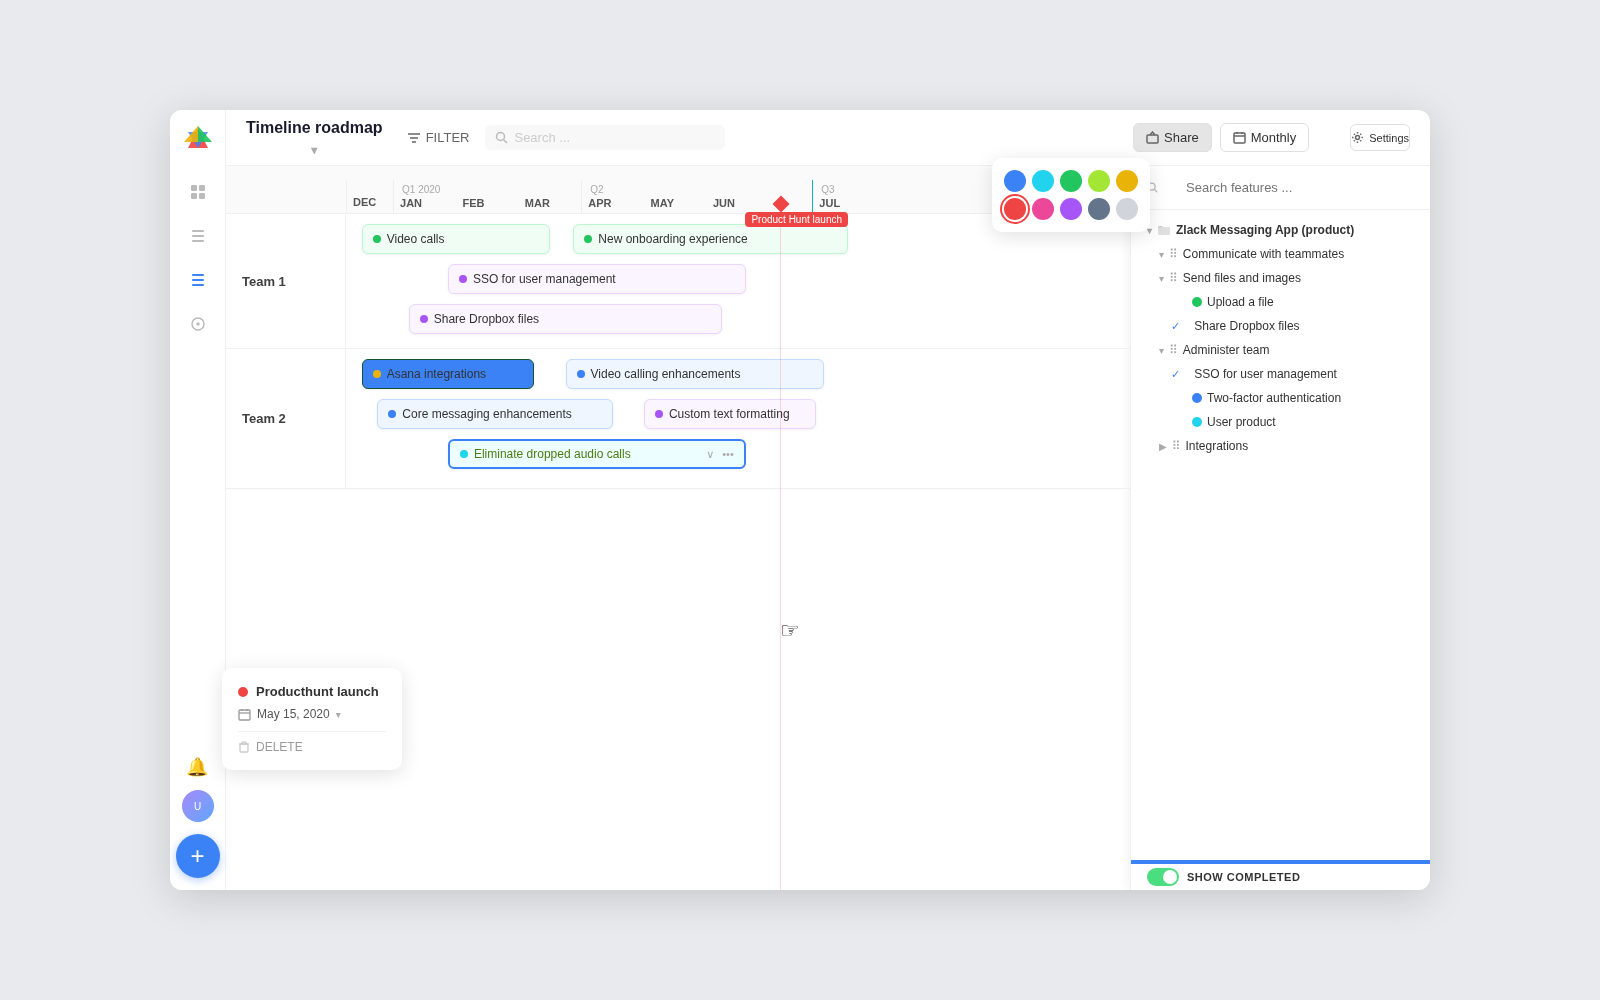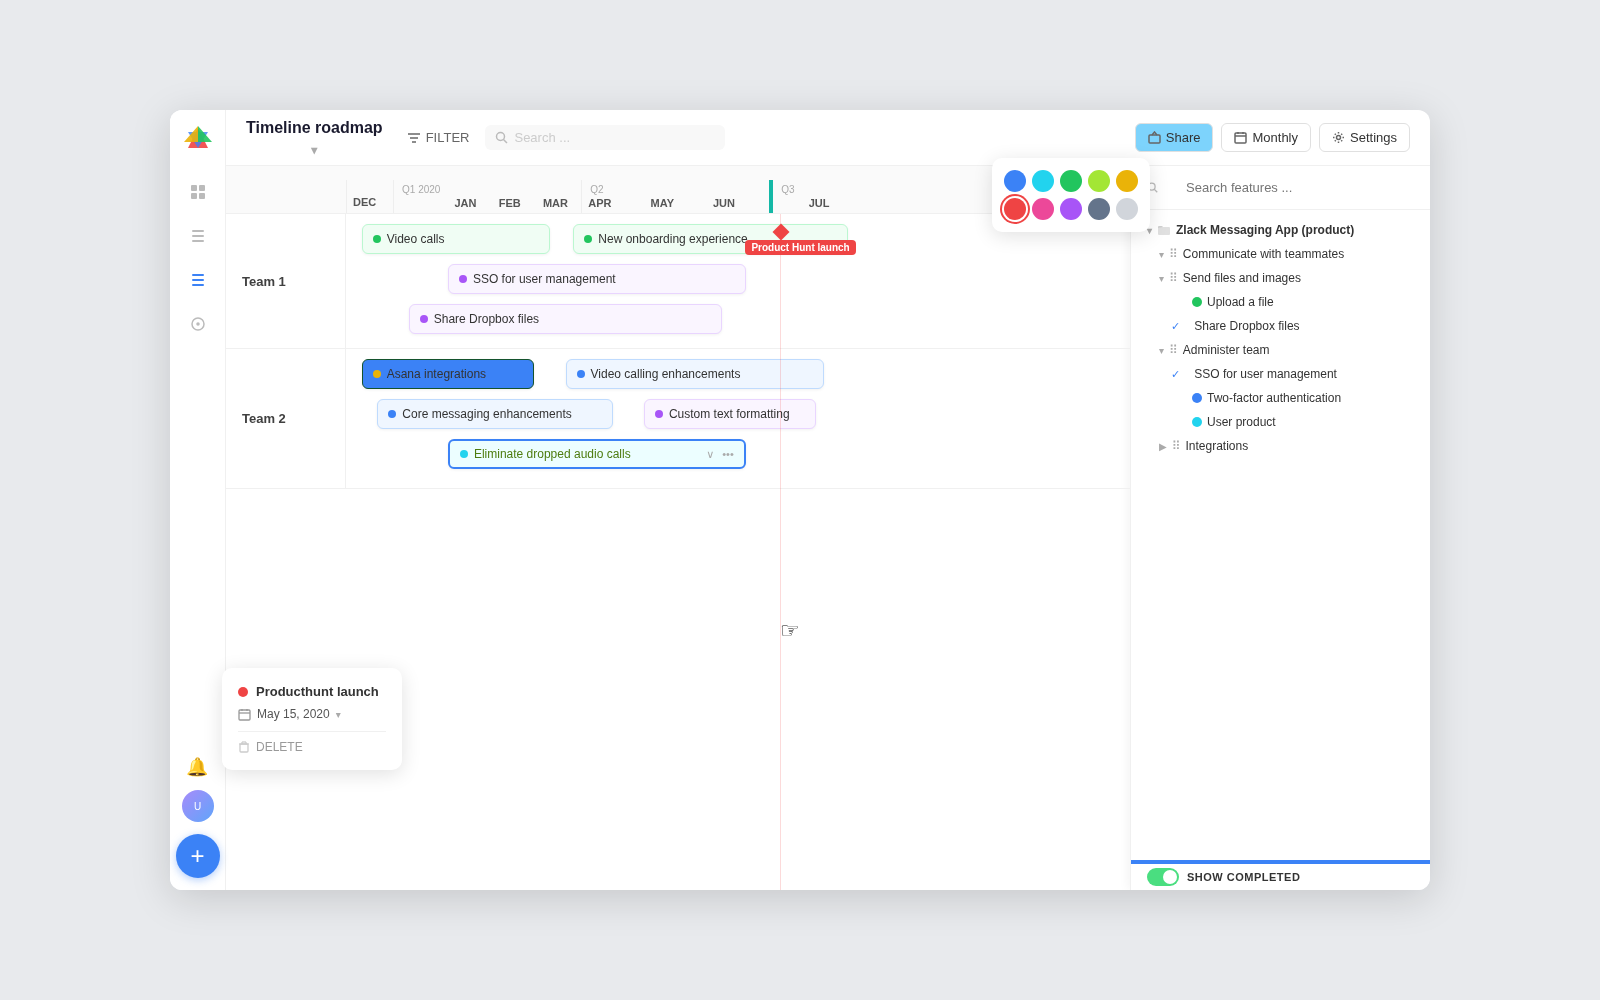--- a/index.html
+++ b/index.html
@@ -141,45 +141,46 @@
     .btn-share {
       display: flex;
       align-items: center;
       gap: 5px;
       border: 1px solid #e0e0e0;
       border-radius: 6px;
       padding: 6px 12px;
       font-size: 13px;
       color: #333;
       cursor: pointer;
-      background: #7dd3fc;
+      background: #e5e5e5;
     }
     .btn-monthly {
       display: flex;
       align-items: center;
       gap: 5px;
       border: 1px solid #e0e0e0;
       border-radius: 6px;
       padding: 6px 12px;
       font-size: 13px;
       color: #333;
       cursor: pointer;
       background: #fff;
     }
     .btn-settings {
       display: flex;
       align-items: center;
       gap: 5px;
       border: 1px solid #e0e0e0;
       border-radius: 6px;
-      padding: 6px 12px;
-      font-size: 13px;
+      padding: 6px 0;
+      font-size: 11px;
       color: #333;
       cursor: pointer;
       background: #fff;
+      margin-left: 33px;
     }
 
     
     .timeline-container {
       flex: 1;
       overflow: hidden;
       position: relative;
     }
     .timeline-header {
       display: flex;
@@ -523,49 +524,49 @@
 
       <div class="timeline-container">
 
         <div class="timeline-header">
           <div class="timeline-header-inner">
 
             <div style="width:6%; border-left:1px solid #eee; display:flex; align-items:flex-end; padding-bottom:5px;">
               <span style="font-size:11px;color:#555;font-weight:600;padding-left:6px;">DEC</span>
             </div>
 
-            <div style="width:24%; display:flex; flex-direction:row; border-left:1px solid #eee;">
+            <div style="width:24%; display:flex; flex-direction:column; border-left:1px solid #eee;">
               <span style="font-size:10px;color:#aaa;padding:4px 8px 0;">Q1 2020</span>
               <div style="display:flex; flex:1; align-items:flex-end;">
                 <span style="flex:1;font-size:11px;color:#555;font-weight:600;padding:2px 6px 4px;">JAN</span>
                 <span style="flex:1;font-size:11px;color:#555;font-weight:600;padding:2px 6px 4px;">FEB</span>
                 <span style="flex:1;font-size:11px;color:#555;font-weight:600;padding:2px 6px 4px;">MAR</span>
               </div>
             </div>
 
             <div style="width:24%; display:flex; flex-direction:column; border-left:1px solid #eee;">
               <span style="font-size:10px;color:#aaa;padding:4px 8px 0;">Q2</span>
               <div style="display:flex; flex:1; align-items:flex-end;">
                 <span style="flex:1;font-size:11px;color:#555;font-weight:600;padding:2px 6px 4px;">APR</span>
                 <span style="flex:1;font-size:11px;color:#555;font-weight:600;padding:2px 6px 4px;">MAY</span>
                 <span style="flex:1;font-size:11px;color:#555;font-weight:600;padding:2px 6px 4px;">JUN</span>
               </div>
             </div>
 
-            <div style="flex:1; display:flex; flex-direction:row; border-left:4px solid #14b8a6;">
+            <div style="flex:1; display:flex; flex-direction:column; border-left:1px solid #14b8a6;margin-left:43px;">
               <span style="font-size:10px;color:#aaa;padding:4px 8px 0;">Q3</span>
               <div style="display:flex; flex:1; align-items:flex-end;">
                 <span style="flex:1;font-size:11px;color:#555;font-weight:600;padding:2px 6px 4px;">JUL</span>
               </div>
             </div>
           </div>
         </div>
 
         <div style="position:absolute; left: calc(120px + 48%); top: 48px; bottom: 0; width:1px; background:#ef444433; z-index:4;"></div>
-        <div style="position:absolute; left: calc(120px + 47.5%); top: 60px; z-index:5;font-weight:bold;">
+        <div style="position:absolute; left: calc(120px + 47.5%); top: 32px; z-index:5;">
           <div style="width:12px;height:12px;background:#ef4444;transform:rotate(45deg); margin-left:0;"></div>
           <div style="background:#ef4444;color:#fff;font-size:10px;border-radius:4px;padding:2px 6px;white-space:nowrap;margin-top:2px;margin-left:-30px;">Product Hunt launch</div>
         </div>
 
         <div class="timeline-body">
 
           <div class="team-row" style="min-height:135px;">
             <div class="team-label">Team 1</div>
             <div class="team-tasks">
 

